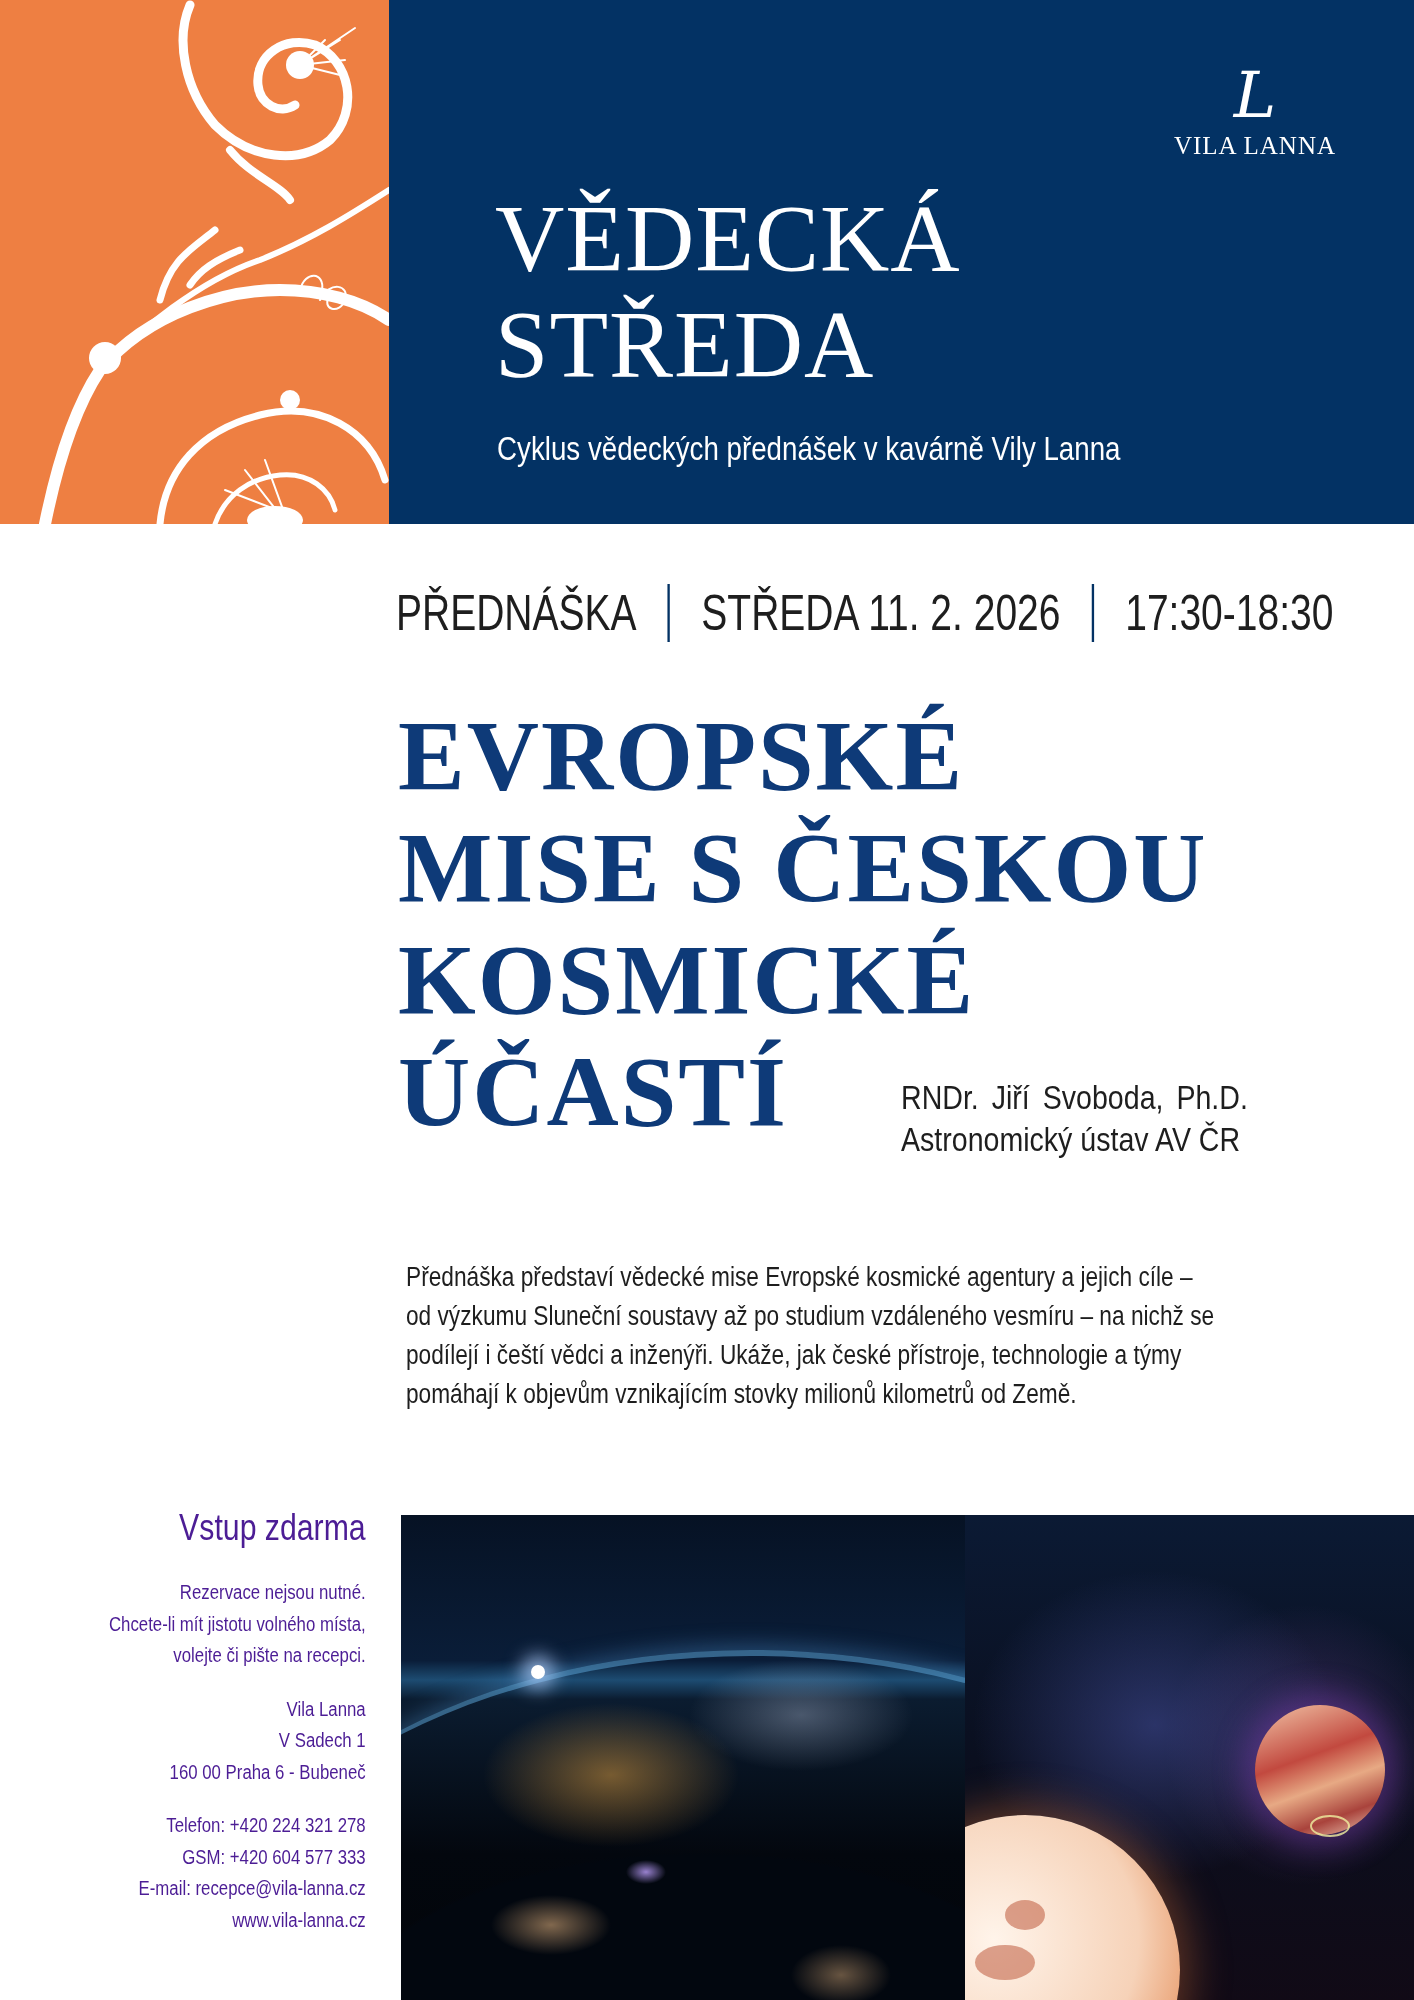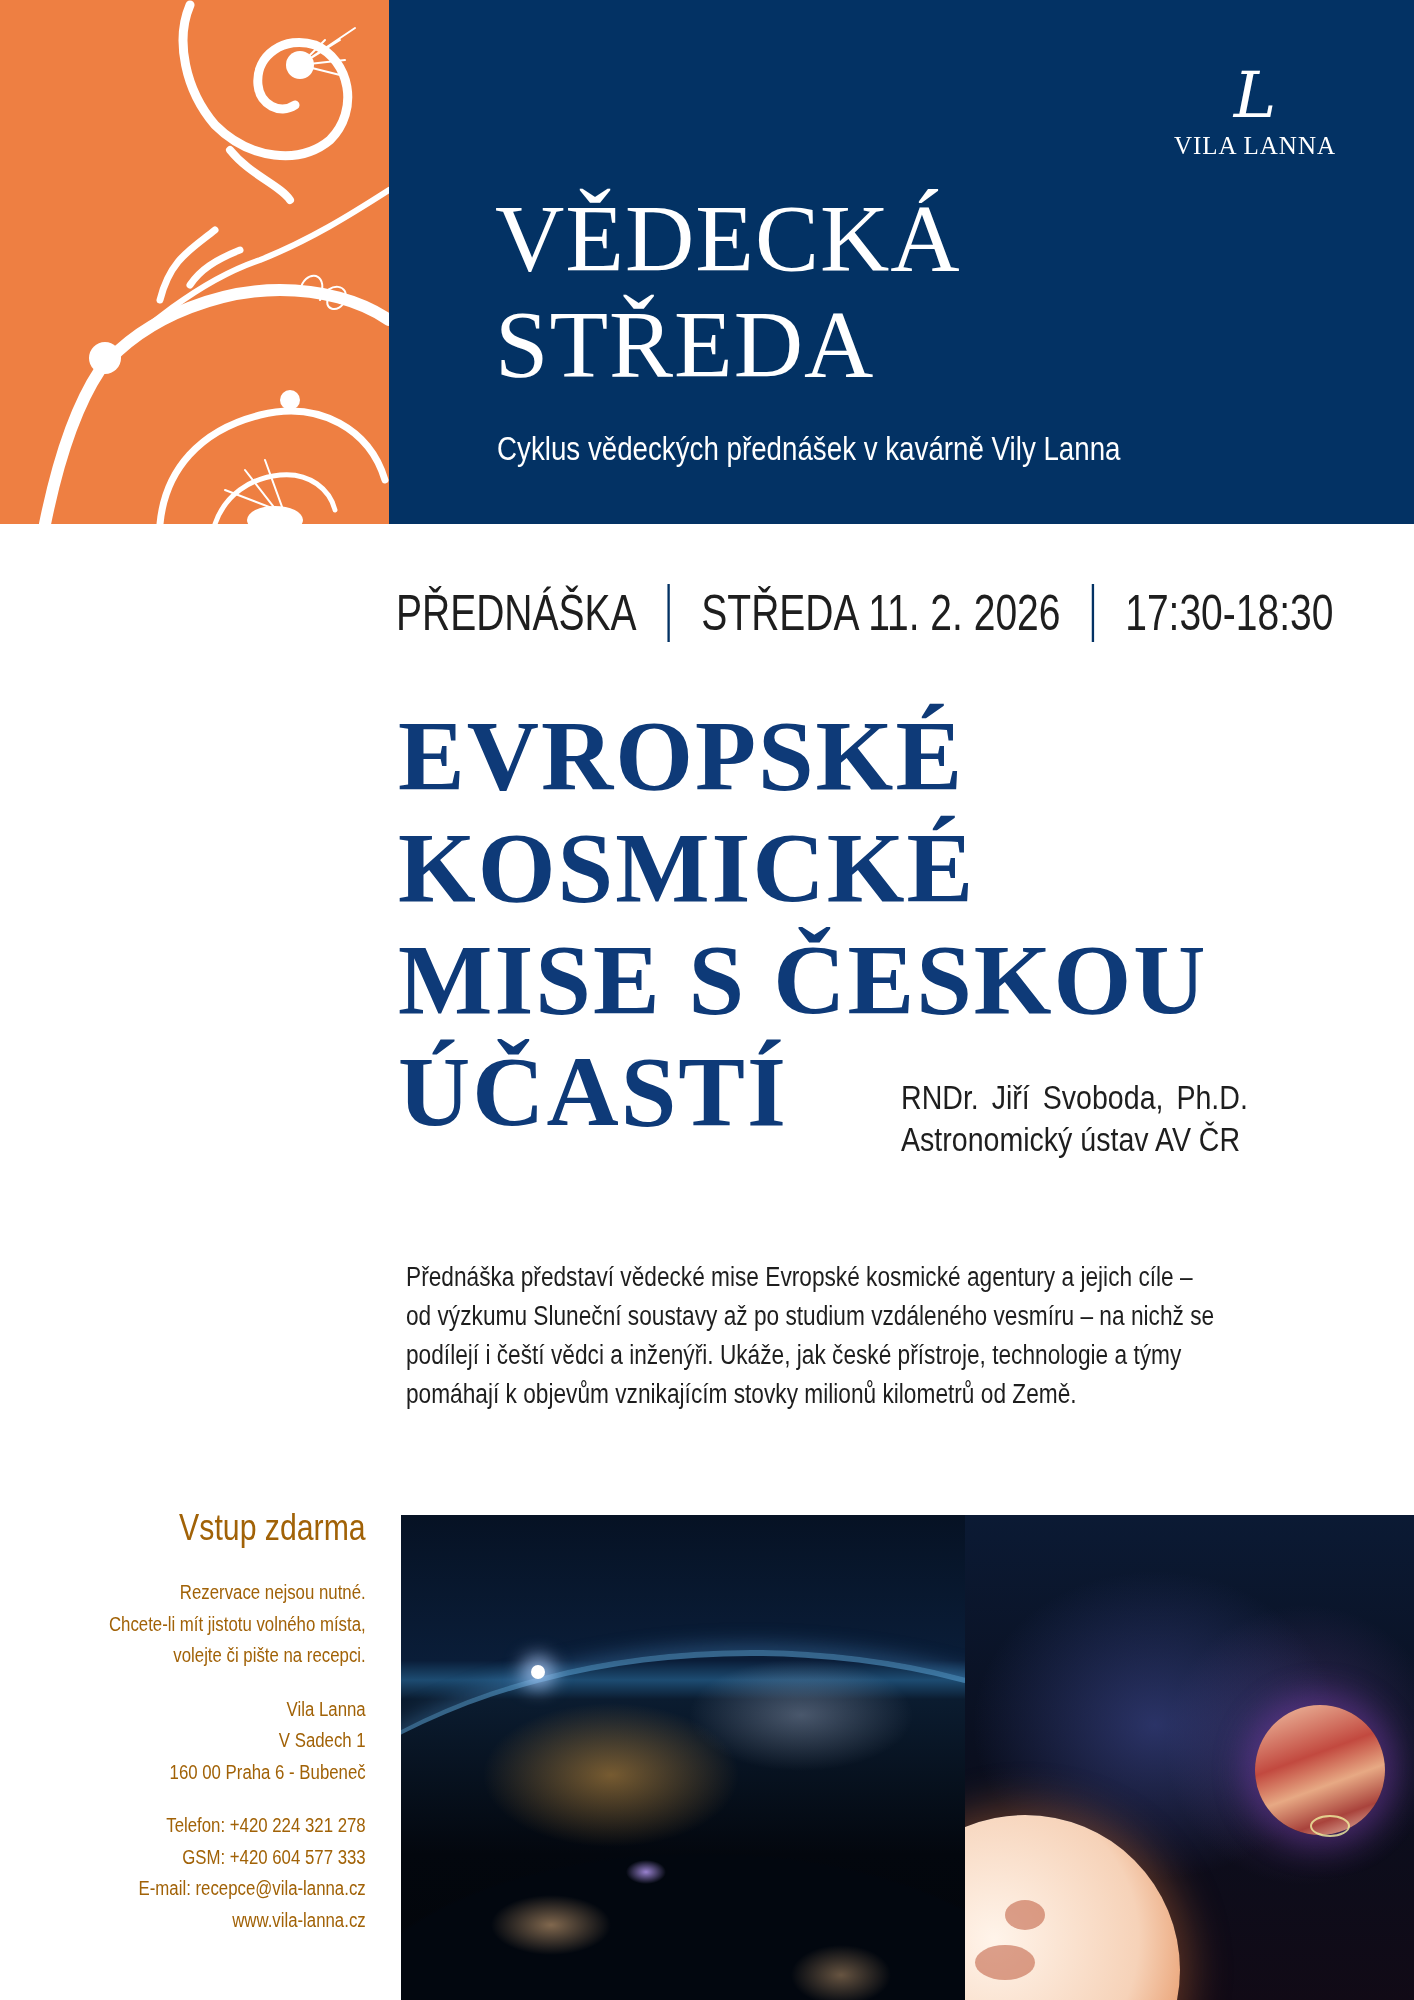--- a/index.html
+++ b/index.html
@@ -31,21 +31,21 @@
 
     .speaker { position: absolute; left: 901px; top: 1076px; font-family: "Liberation Sans", sans-serif; font-size: 34px; line-height: 42px; color: #1e1e1e; transform: scaleX(0.84); transform-origin: left top; white-space: nowrap; }
     .speaker span { display: block; }
     .speaker .name { word-spacing: 6px; }
 
     
     .description { position: absolute; left: 406px; top: 1258px; width: 980px; font-family: "Liberation Sans", sans-serif; font-size: 27px; line-height: 39px; color: #1e1e1e; transform: scaleX(0.84); transform-origin: left top; }
     .description span { display: block; white-space: nowrap; }
 
     
-    .info { position: absolute; right: 1048px; top: 1505px; text-align: right; color: #a16207; font-family: "Liberation Sans", sans-serif; }
+    .info { position: absolute; right: 1048px; top: 1505px; text-align: right; color: #4c1d95; font-family: "Liberation Sans", sans-serif; }
     .info-inner { transform: scaleX(0.84); transform-origin: right top; }
     .free-entry { font-size: 36px; line-height: 46px; display: block; margin-bottom: 26px; }
     .info p { font-size: 20px; line-height: 31.5px; }
     .info p span { display: block; white-space: nowrap; }
     .info .gap { height: 22px; }
 
     
     .photo-earth { position: absolute; left: 401px; top: 1515px; width: 564px; height: 485px; overflow: hidden;
       background:
         radial-gradient(ellipse 30px 10px at 455px 1950px, rgba(255,210,160,0.35), transparent),
@@ -113,22 +113,22 @@
 <div class="event-line">
   <span>PŘEDNÁŠKA</span>
   <span class="sep"></span>
   <span>STŘEDA 11. 2. 2026</span>
   <span class="sep"></span>
   <span>17:30-18:30</span>
 </div>
 
 <h2 class="lecture-title">
   <span class="line first">Evropské</span>
+  <span class="line">mise s českou</span>
   <span class="line">kosmické</span>
-  <span class="line">mise s českou</span>
   <span class="line">účastí</span>
 </h2>
 
 <div class="speaker">
   <span class="name">RNDr. Jiří Svoboda, Ph.D.</span>
   <span>Astronomický ústav AV ČR</span>
 </div>
 
 <div class="description">
   <span>Přednáška představí vědecké mise Evropské kosmické agentury a jejich cíle –</span>

